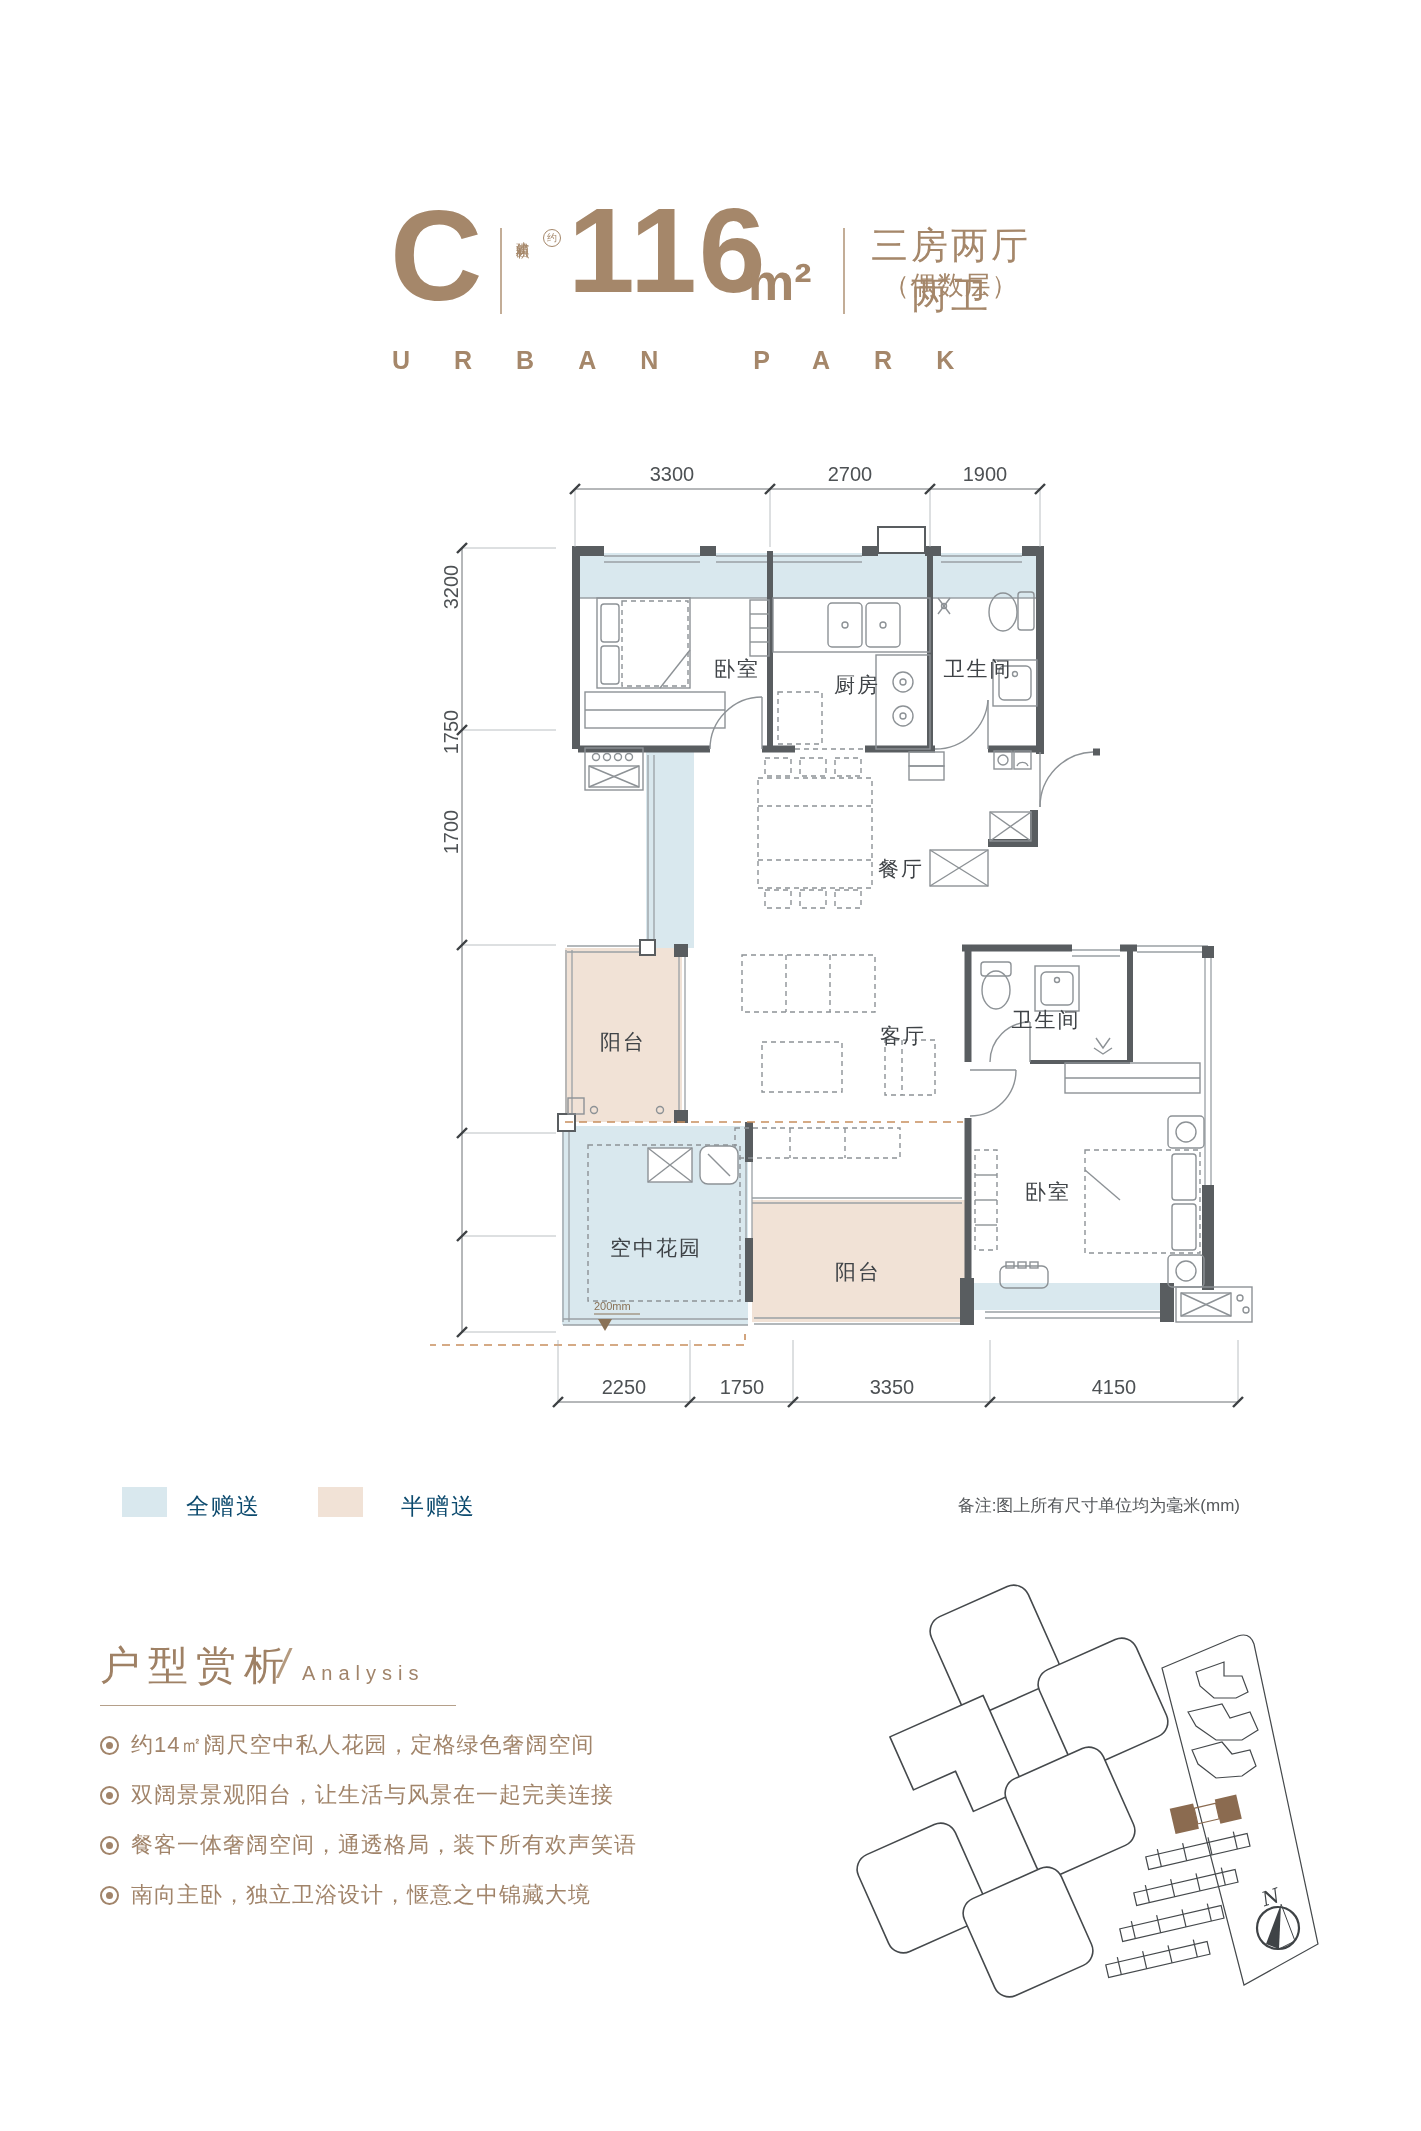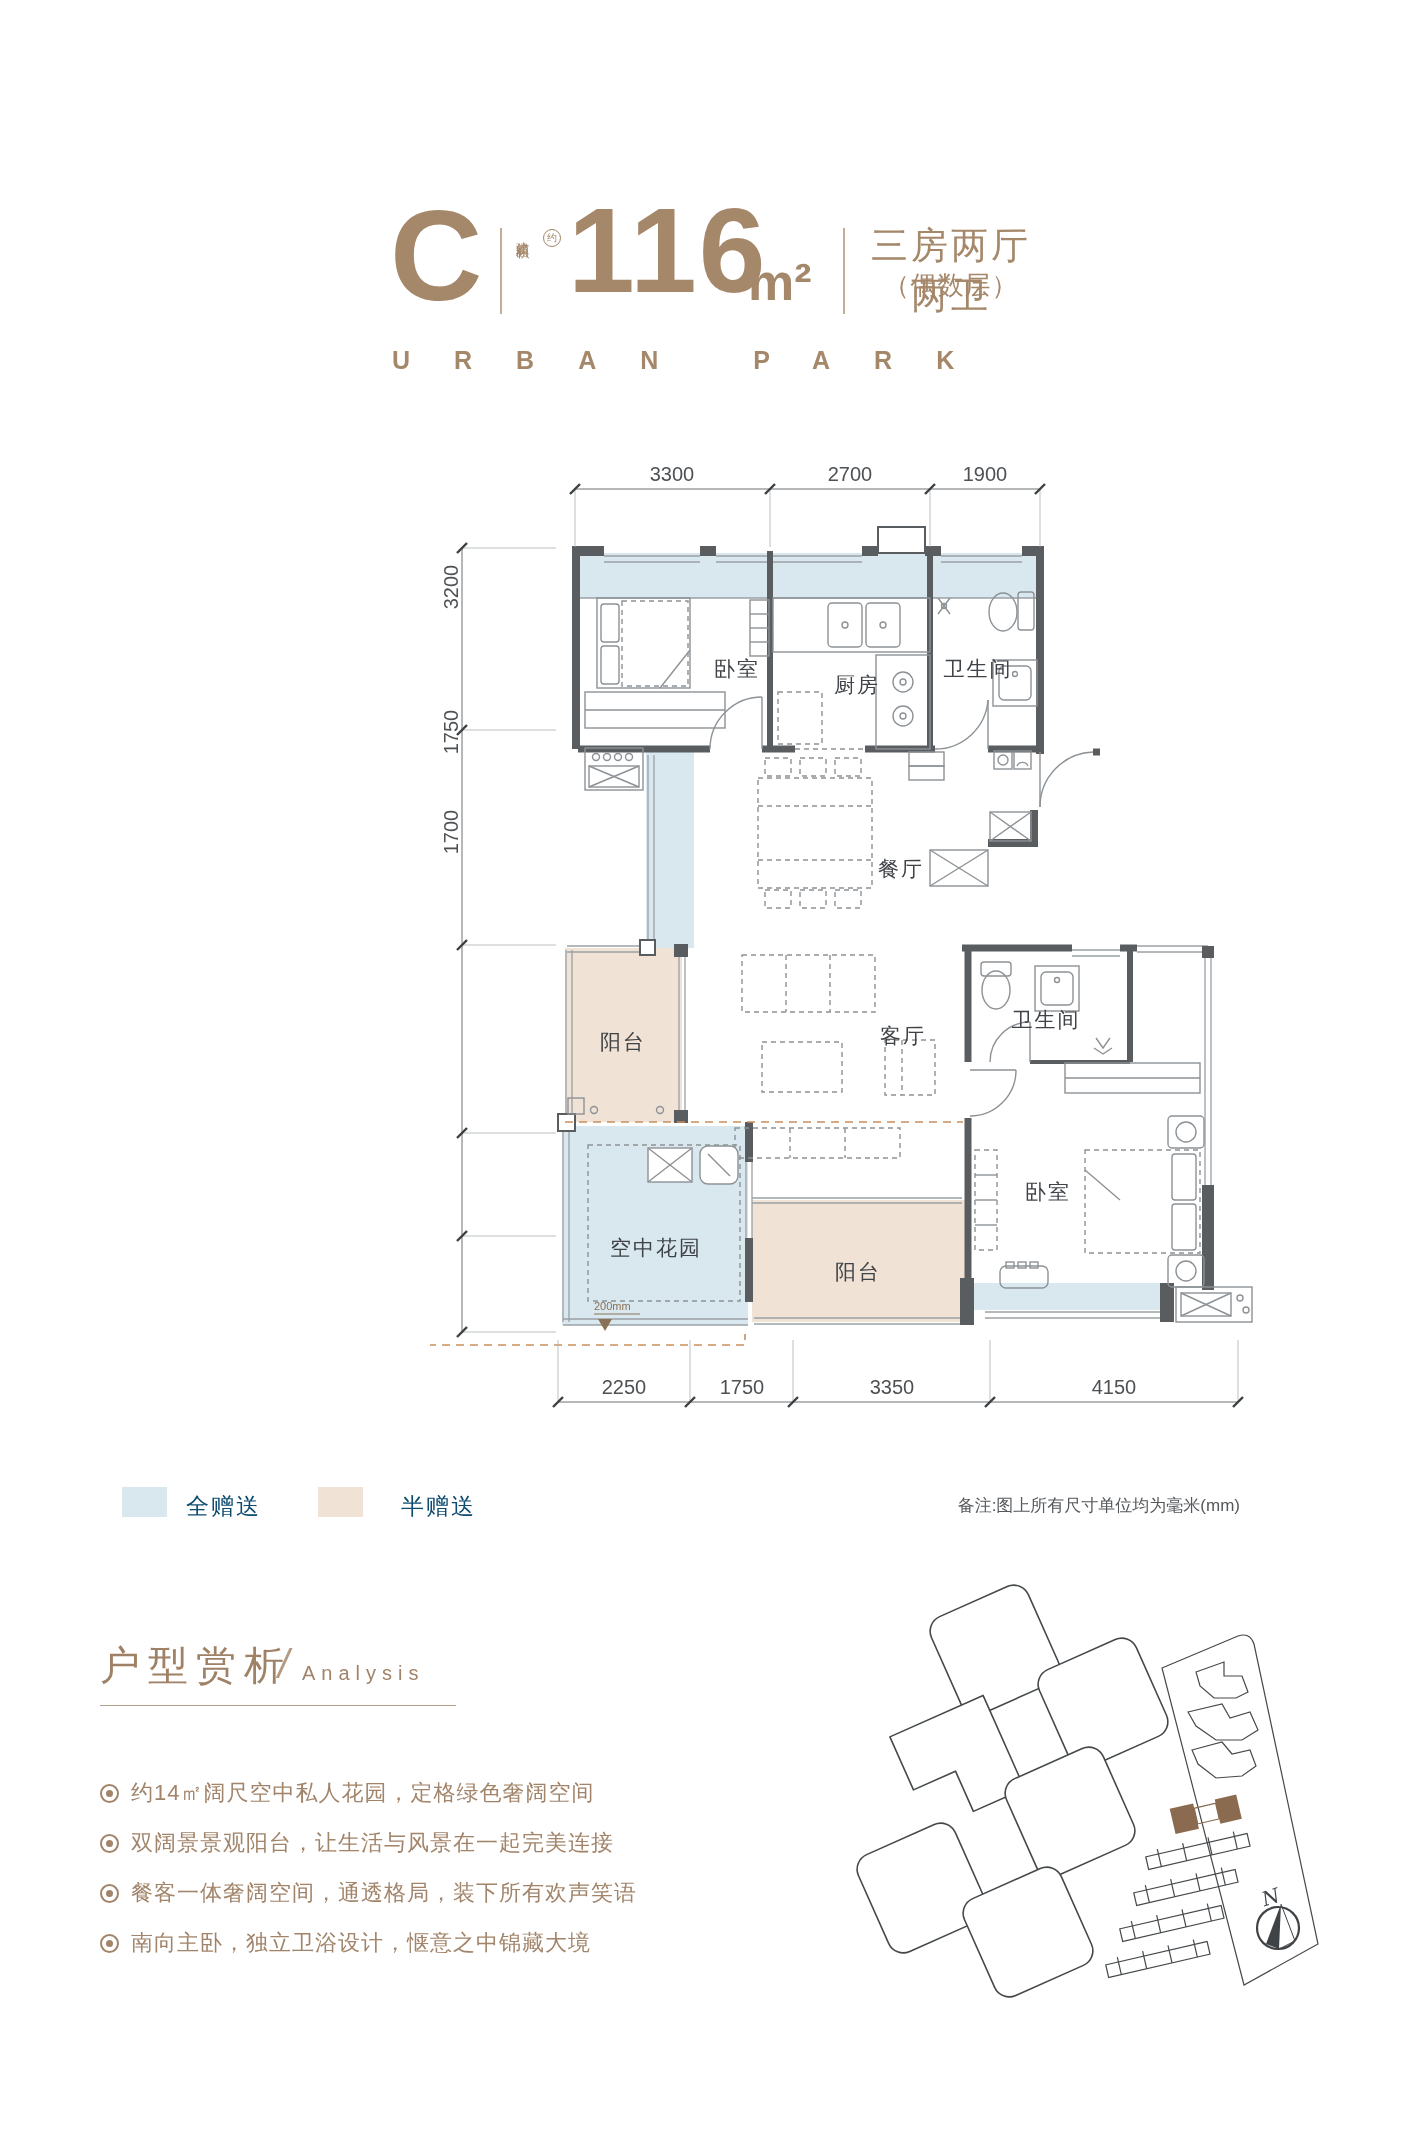--- a/index.html
+++ b/index.html
@@ -23,21 +23,21 @@
   #brand-en{left:392px;top:330px;width:700px;font-size:25px;font-weight:bold;letter-spacing:44px;white-space:nowrap;margin-top:16px;}
   
   .swatch{width:45px;height:30px;}
   .legend-label{font-size:23px;color:#0c4a6e;letter-spacing:2px;}
   #note{left:760px;top:1494px;width:480px;text-align:right;font-size:17px;color:#55585b;}
   
   #analysis-title{left:100px;top:1638px;font-size:40px;letter-spacing:8px;color:#9f8165;}
   #analysis-slash{left:278px;top:1642px;font-size:40px;color:#b49a7f;font-style:italic;}
   #analysis-sub{left:302px;top:1662px;font-size:20px;letter-spacing:6px;color:#a1846a;}
   #analysis-rule{left:100px;top:1705px;width:356px;height:0;border-top:1px solid #b5a08a;}
-  .bullet{position:absolute;left:100px;height:30px;display:flex;align-items:center;margin-top:48px;}
+  .bullet{position:absolute;left:100px;height:30px;display:flex;align-items:center;}
   .b-ic{display:inline-flex;width:15px;height:15px;border:2px solid #a1846a;border-radius:50%;
         align-items:center;justify-content:center;margin-right:12px;flex:0 0 auto;}
   .b-dot{width:7px;height:7px;border-radius:50%;background:#a1846a;}
   .b-tx{font-size:22px;color:#a1846a;letter-spacing:1px;white-space:nowrap;}
   
   .room-label{font-family:"Liberation Sans",sans-serif;font-size:21px;fill:#3f4347;letter-spacing:2px;text-anchor:middle;}
   .small-label{font-family:"Liberation Sans",sans-serif;font-size:11px;fill:#8a7257;}
   .reno-label{font-family:"Liberation Sans",sans-serif;font-size:19px;fill:#a08a76;letter-spacing:2px;text-anchor:middle;}
   .dim{font-family:"Liberation Sans",sans-serif;font-size:20px;fill:#4d5154;text-anchor:middle;}
   .fur{stroke:#8d9296;fill:none;stroke-width:1.4;}

